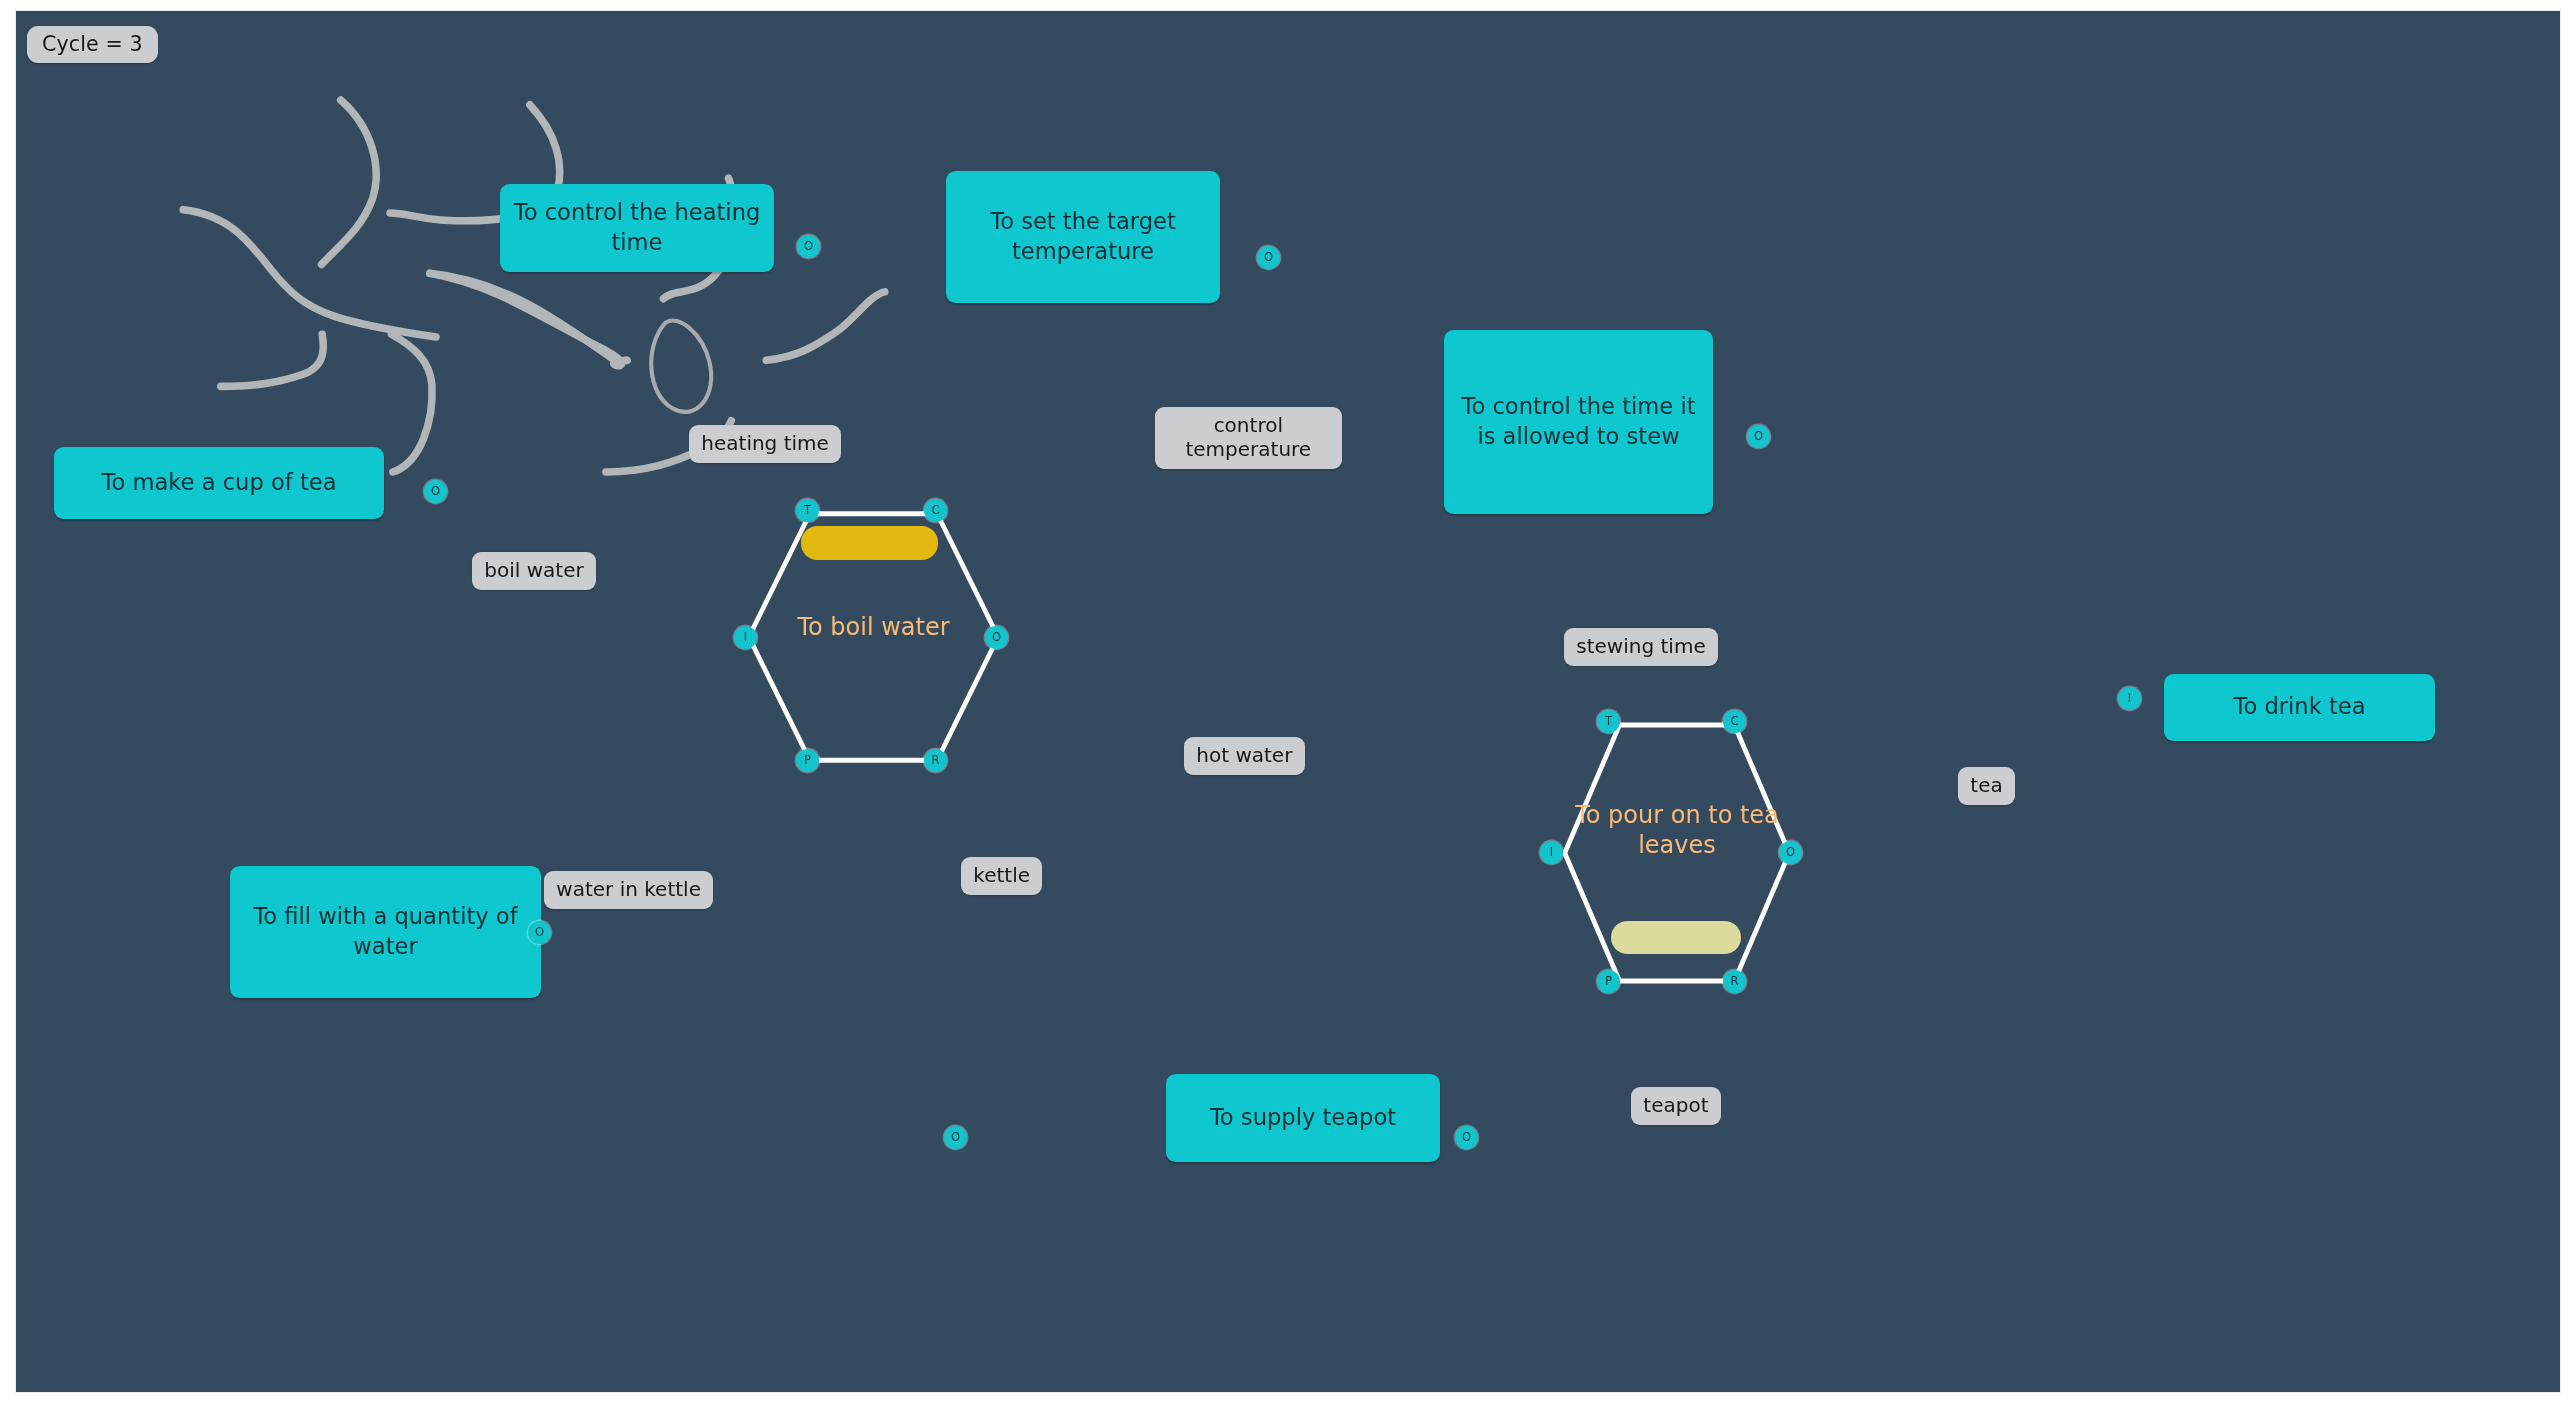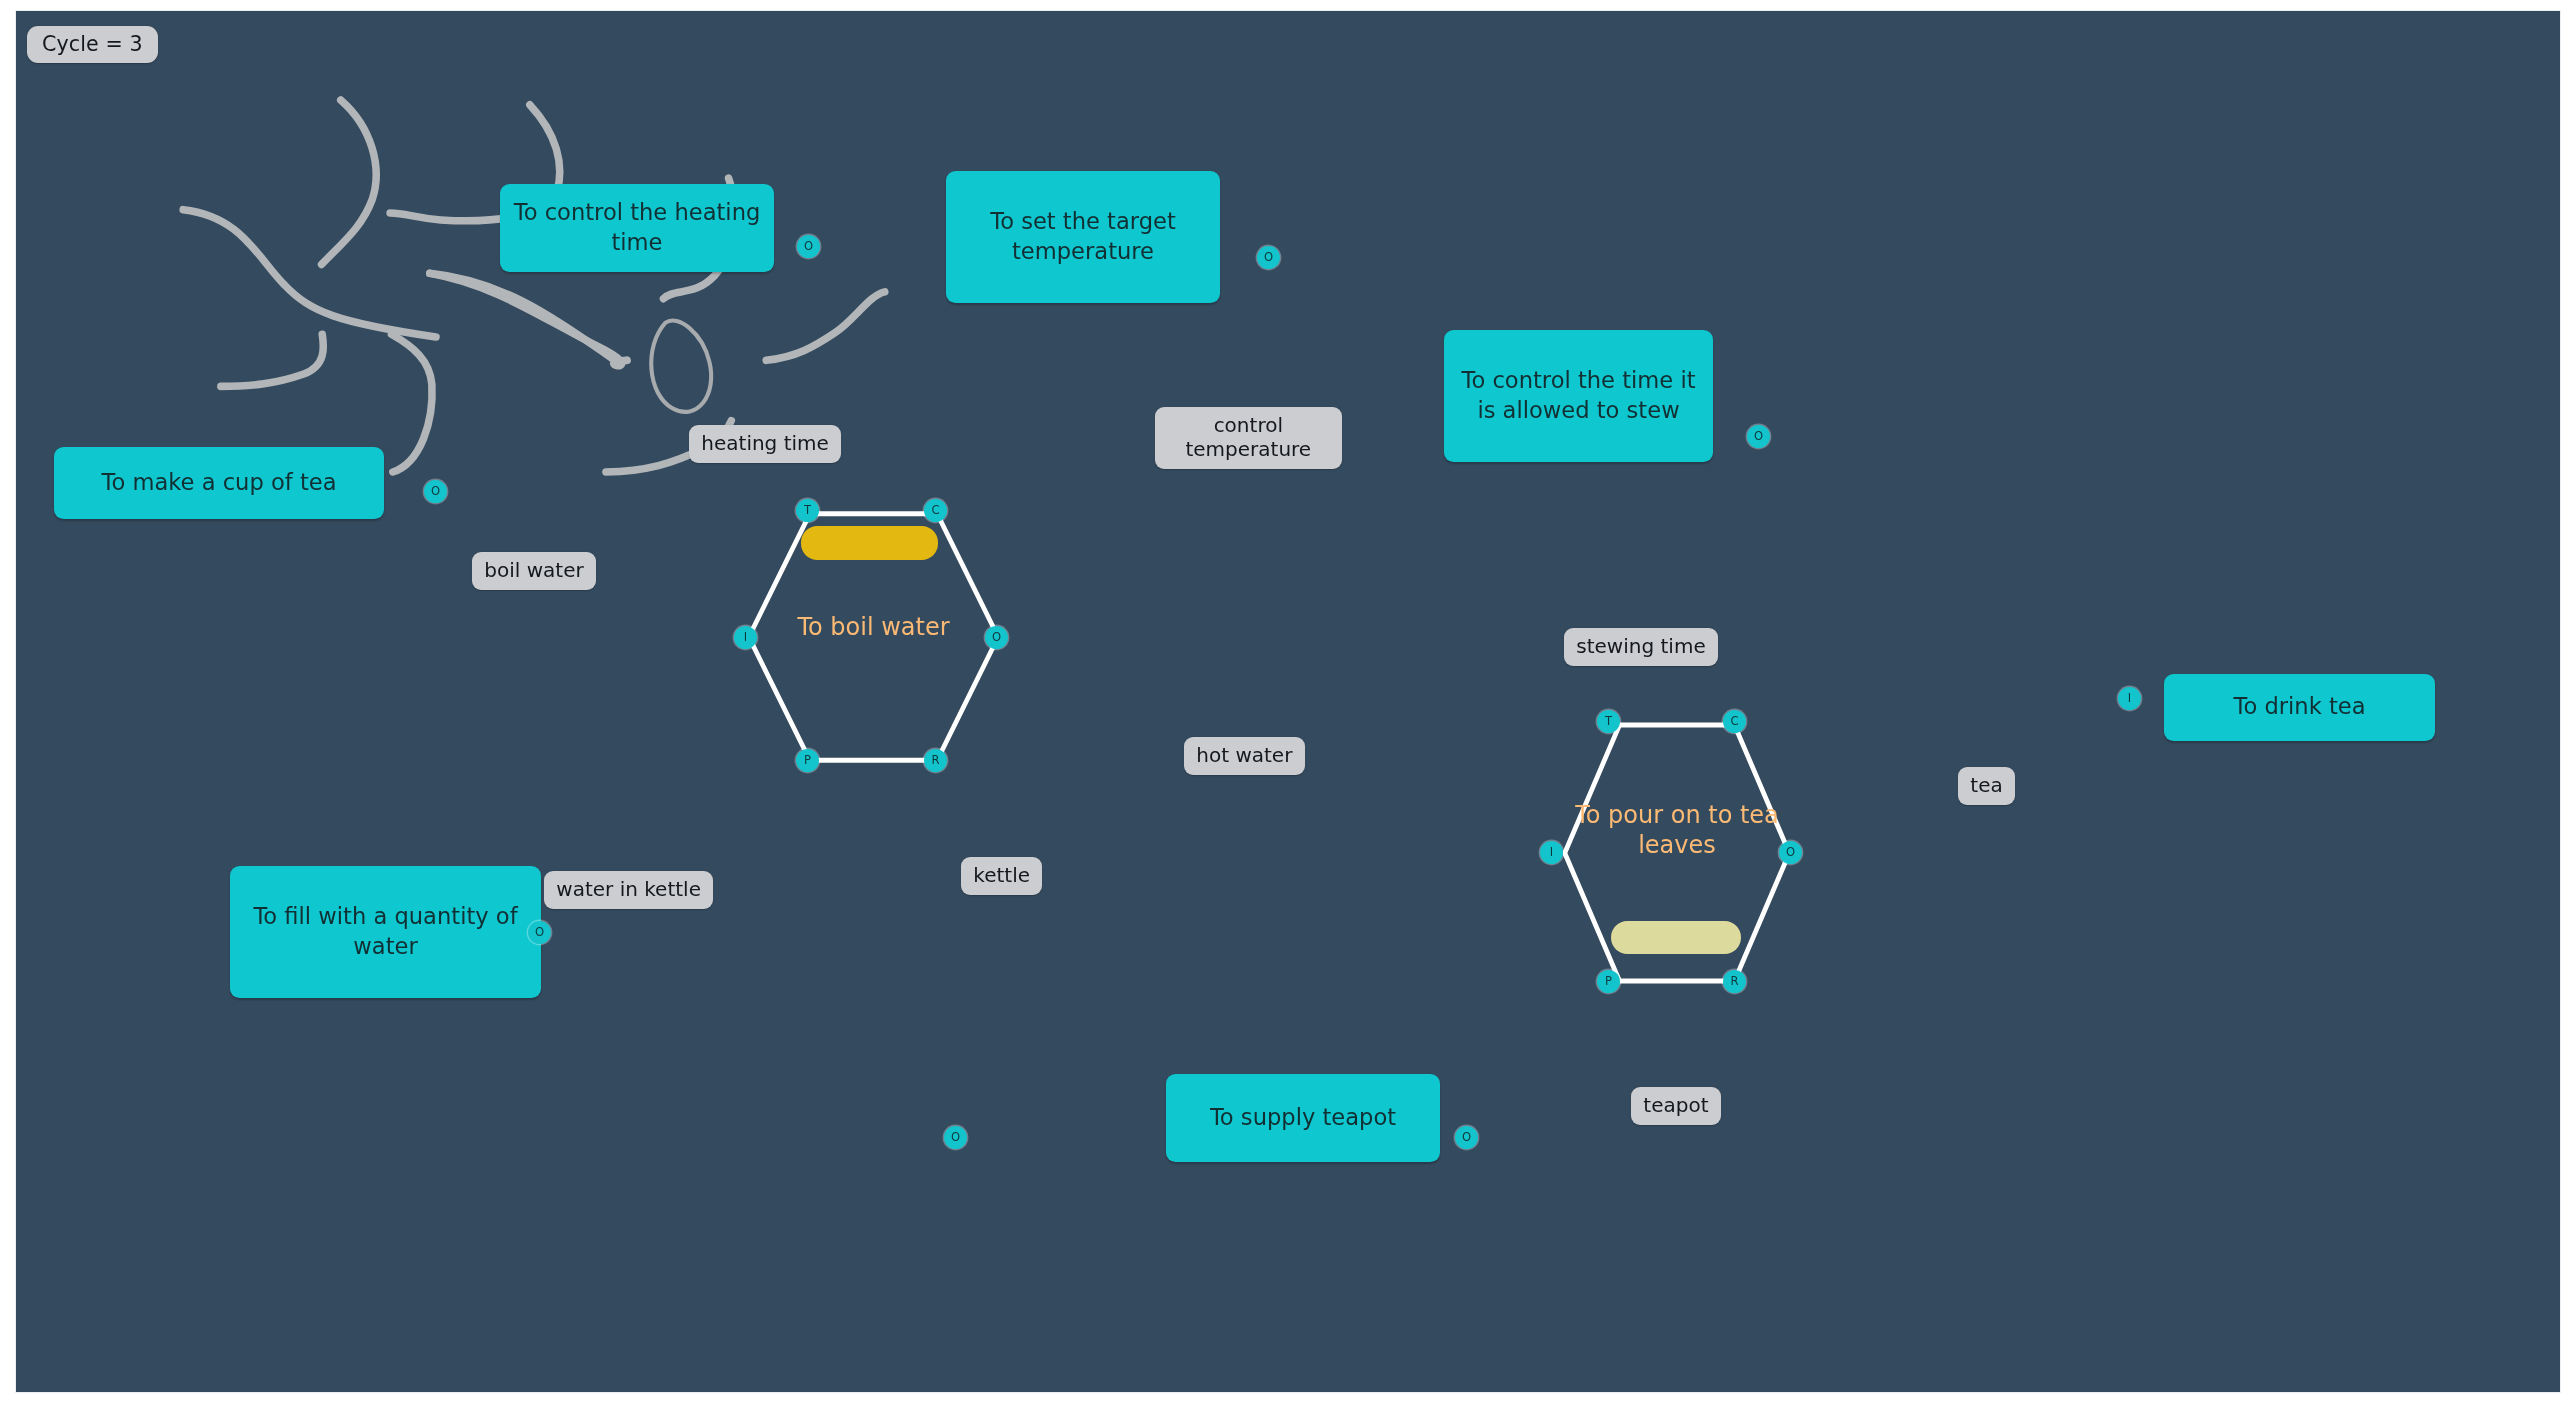--- a/index.html
+++ b/index.html
@@ -90,21 +90,21 @@
       <span>O</span>
     </div>
 
     <div class="gbox" style="left:930px;top:160px;width:274px;height:132px;">
       <span>To set the target temperature</span>
     </div>
     <div class="port" style="left:1241px;top:235px;">
       <span>O</span>
     </div>
 
-    <div class="gbox" style="left:1428px;top:319px;width:269px;height:132px;">
+    <div class="gbox" style="left:1428px;top:319px;width:269px;height:184px;">
       <span>To control the time it is allowed to stew</span>
     </div>
     <div class="port" style="left:1731px;top:414px;">
       <span>O</span>
     </div>
 
     <div class="gbox" style="left:214px;top:855px;width:311px;height:132px;">
       <span>To fill with a quantity of water</span>
     </div>
     <div class="port" style="left:512px;top:910px;">

